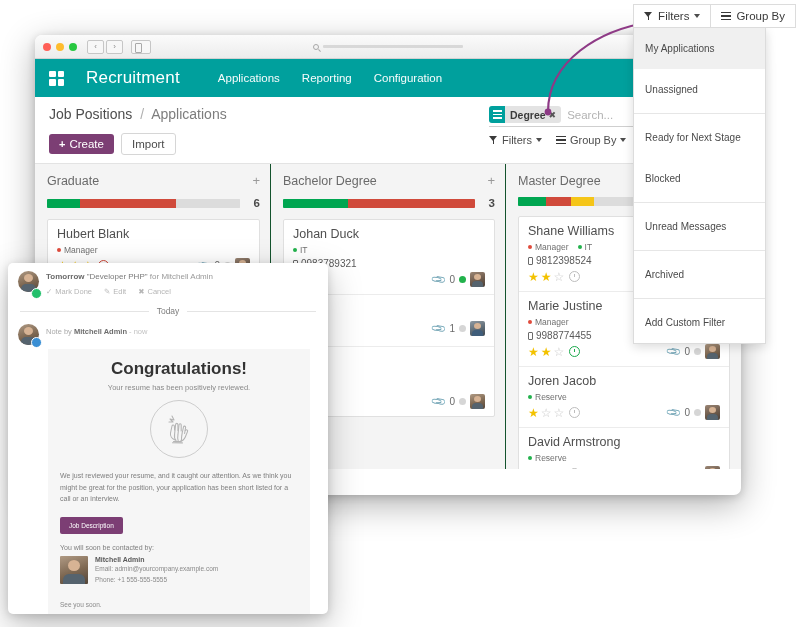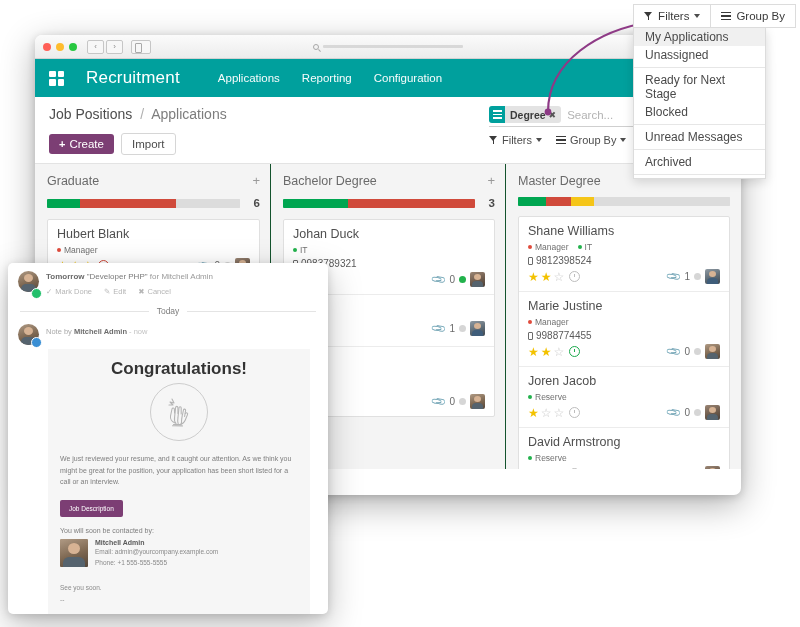--- a/index.html
+++ b/index.html
@@ -239,21 +239,21 @@
     display: flex; align-items: center; gap: 5px;
   }
   .fd-tab + .fd-tab { border-left: none; }
   #filters-menu {
     background: #ffffff;
     border: 1px solid #dcdcdc; border-top: none;
     width: 133px;
     box-shadow: 0 3px 10px rgba(0,0,0,0.14);
   }
   .fd-item {
-    padding: 2px 11px; font-size: 12px; color: #4a4a4a;
+    padding: 15px 11px; font-size: 10px; color: #4a4a4a;
   }
   .fd-item.active { background: #f0f0f0; }
   .fd-sep { height: 1px; background: #e6e6e6; margin: 3px 0; }
 
   
   #annotation-arrow { position: absolute; left: 0; top: 0; width: 800px; height: 627px; pointer-events: none; z-index: 35; }
 
   
   #chatter-popup {
     position: absolute; left: 8px; top: 263px;
@@ -698,20 +698,21 @@
     </span>
     <div class="note-meta">
       <span>Note by</span>
       <b>Mitchell Admin</b>
       <span class="ago">- <span>now</span></span>
     </div>
   </div>
 
   <div id="email-card">
     <div id="email-title">Congratulations!</div>
+    <div id="email-subtitle">Your resume has been positively reviewed.</div>
     <div id="clap-circle">
       <svg width="40" height="40" viewBox="0 0 40 40">
         <g fill="none" stroke="#b5b5b5" stroke-width="1.1" stroke-linecap="round" stroke-linejoin="round">
           <path d="M13 7 L15 11 L11 10 L14 13 L10 13"></path>
           <path d="M16 31 C13 30 11 27 11.5 24 L13 17 C13.3 15.6 15.3 15.7 15.4 17.2 L15.6 21"></path>
           <path d="M17 31.5 C15.6 30 15.2 27.5 15.6 25 L16.6 15.5 C16.8 14 18.8 14 18.9 15.5 L19 21.5"></path>
           <path d="M19.2 31.8 C18.6 30 18.6 27.5 19 25.2 L20 15.8 C20.2 14.3 22.2 14.4 22.2 15.9 L22.2 22"></path>
           <path d="M22.4 31.8 C22.4 29.5 22.6 26.5 23.2 24 L24.5 18 C24.9 16.5 26.8 17 26.6 18.5 L25.6 24.5"></path>
           <path d="M26.3 21.5 C27.3 20 29.2 21 28.5 22.6 L26.3 28 C25.3 30.4 23.6 32 21 32.4 L16.8 32.6"></path>
           <path d="M14.5 32.5 L22 32.6"></path>
@@ -765,14 +766,15 @@
     <div class="fd-item active">My Applications</div>
     <div class="fd-item">Unassigned</div>
     <div class="fd-sep"></div>
     <div class="fd-item">Ready for Next Stage</div>
     <div class="fd-item">Blocked</div>
     <div class="fd-sep"></div>
     <div class="fd-item">Unread Messages</div>
     <div class="fd-sep"></div>
     <div class="fd-item">Archived</div>
     <div class="fd-sep"></div>
+    <div class="fd-item">Add Custom Filter</div>
   </div>
 </div>
 
 </body></html>

